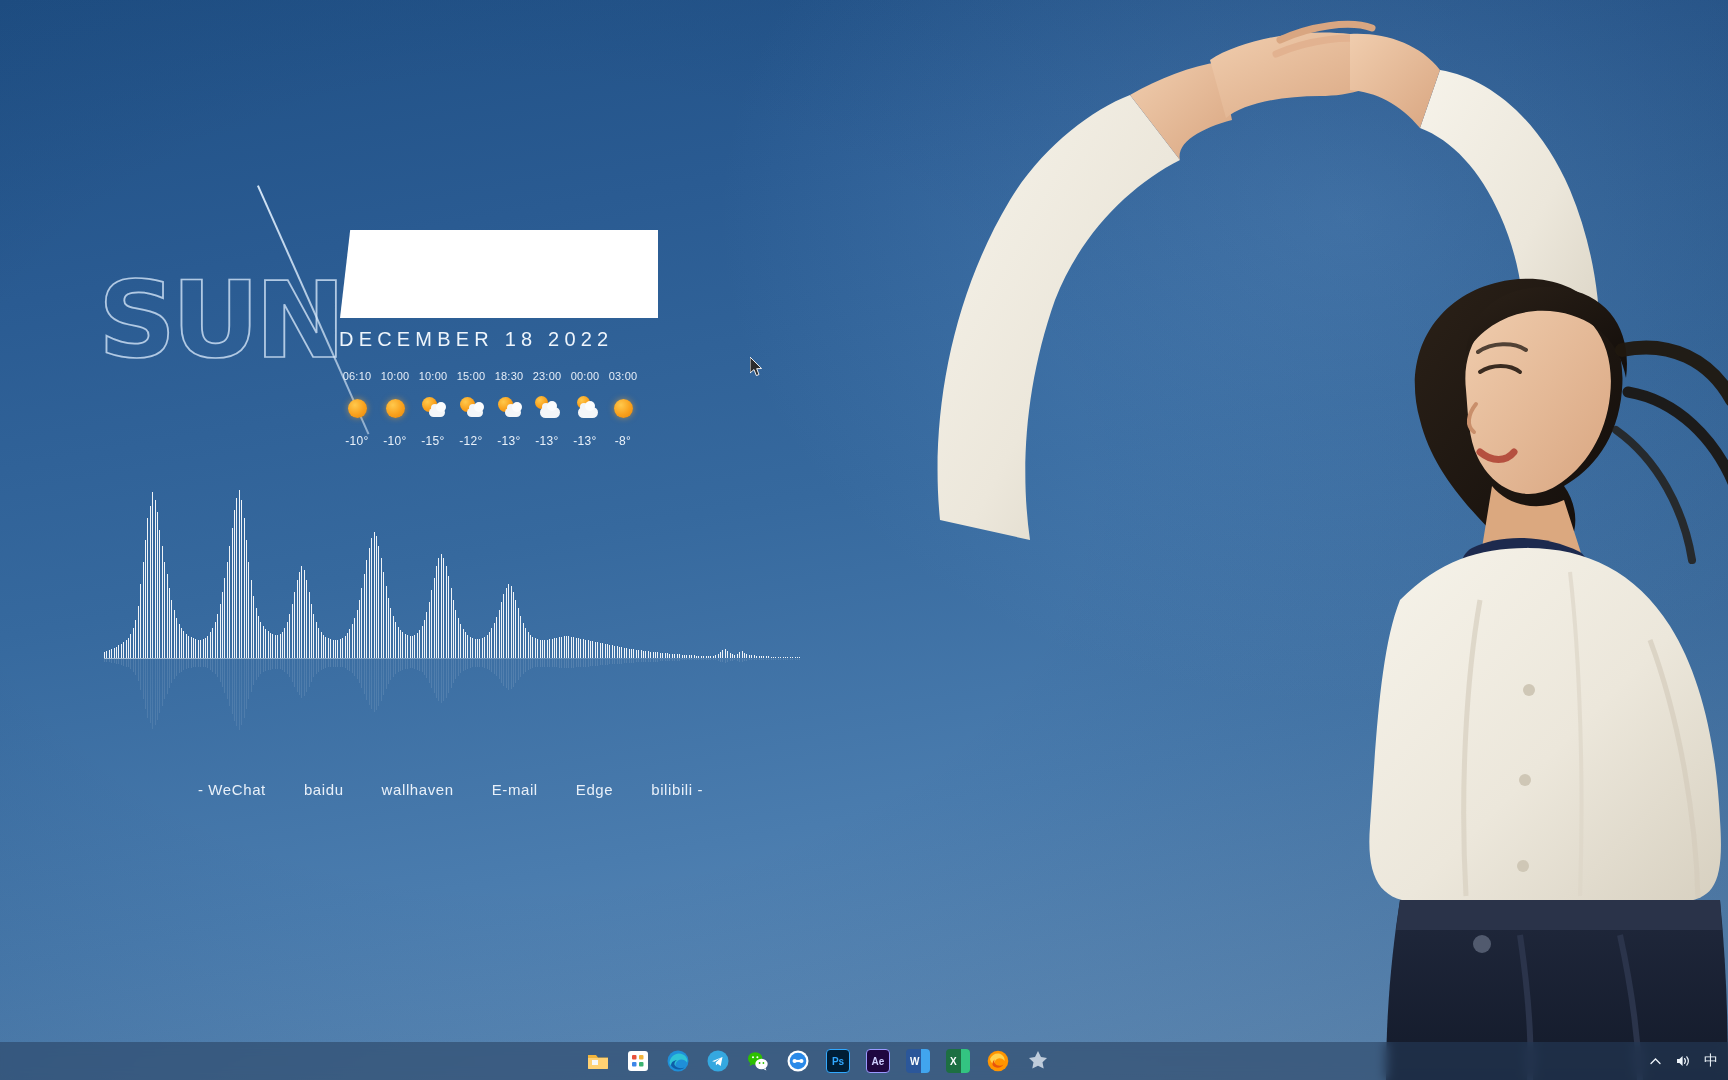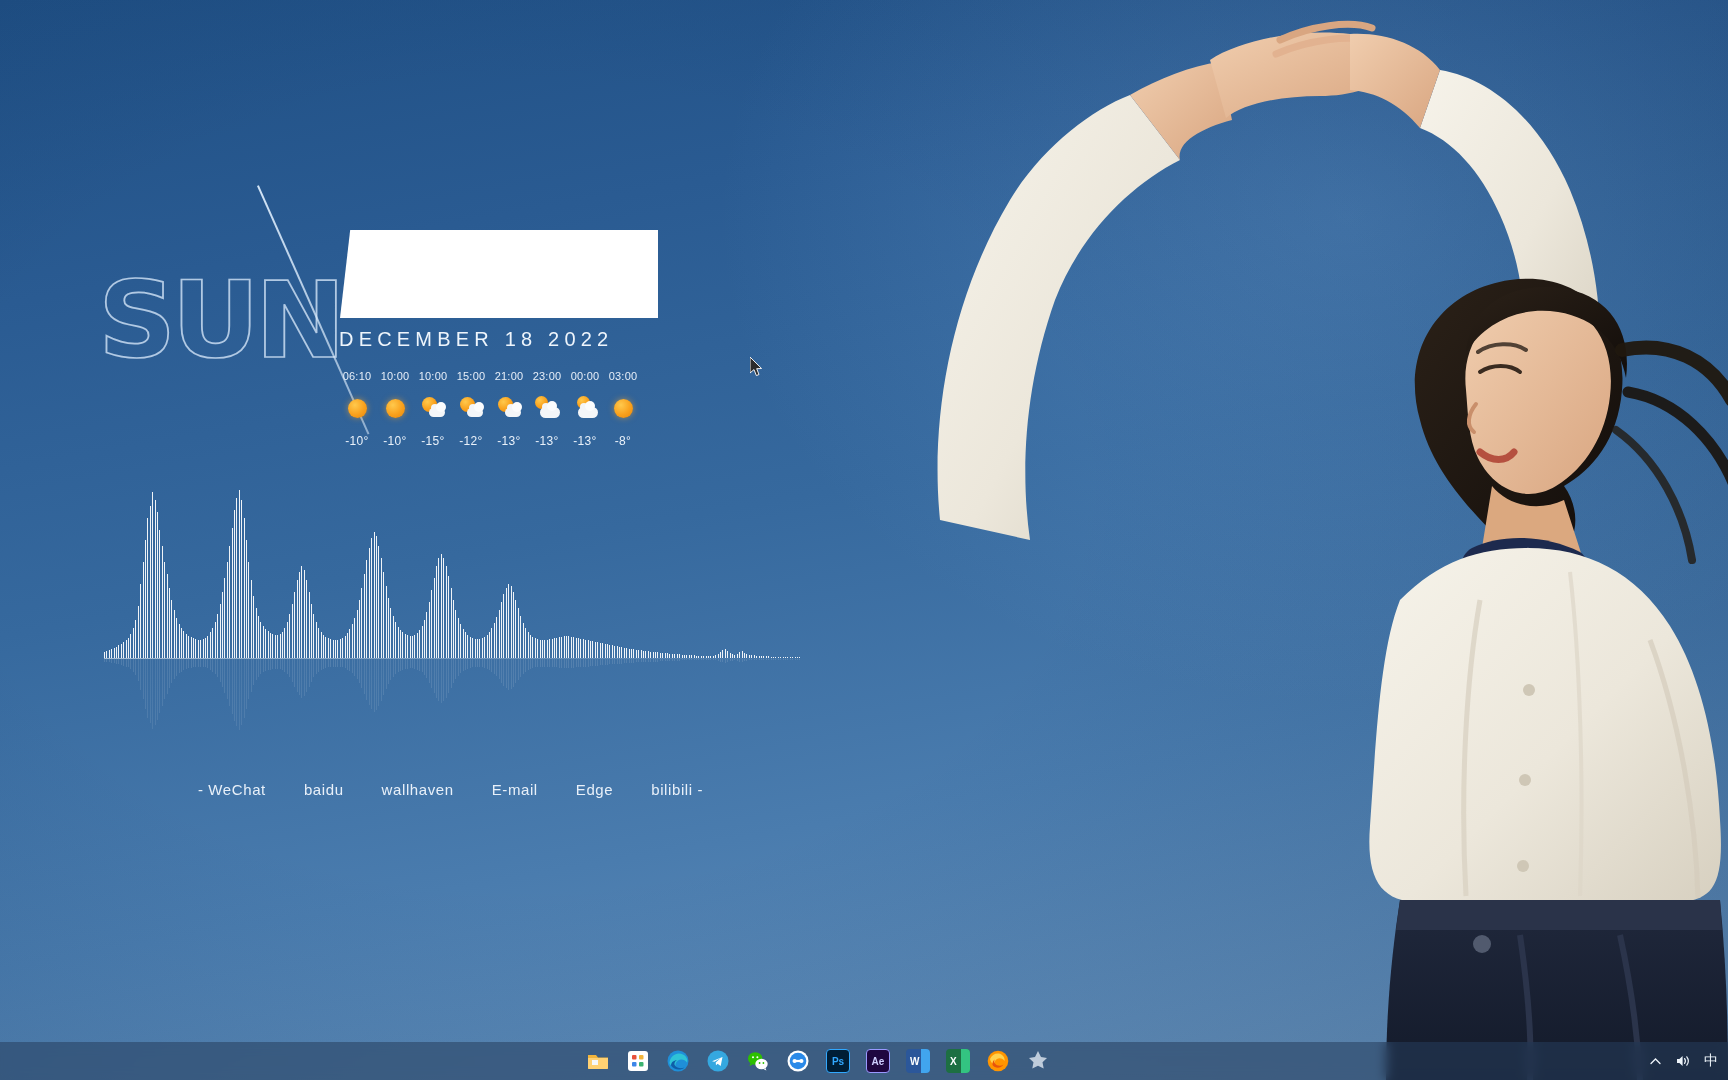--- a/index.html
+++ b/index.html
@@ -281,21 +281,21 @@
     </div>
     <div class="fc-col">
       <div class="fc-time">15:00</div>
       <div class="fc-icon">
           <span class="ic-sun-sm"></span>
           <span class="ic-cloud"></span>
         </div>
       <div class="fc-temp">-12°</div>
     </div>
     <div class="fc-col">
-      <div class="fc-time">21:00</div>
+      <div class="fc-time">18:30</div>
       <div class="fc-icon">
           <span class="ic-sun-sm"></span>
           <span class="ic-cloud"></span>
         </div>
       <div class="fc-temp">-13°</div>
     </div>
     <div class="fc-col">
       <div class="fc-time">23:00</div>
       <div class="fc-icon">
           <span class="ic-sun-sm" style="left:0;top:0;width:13px;height:13px"></span>

